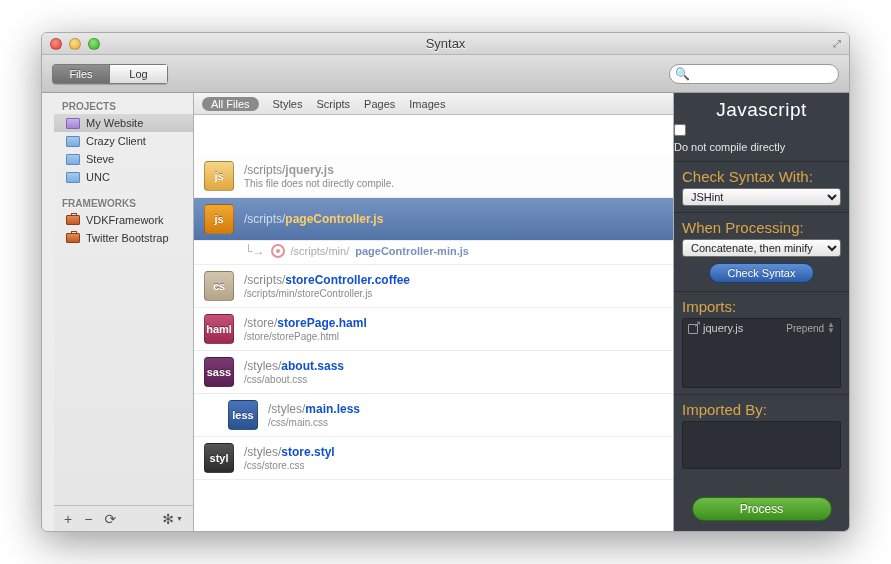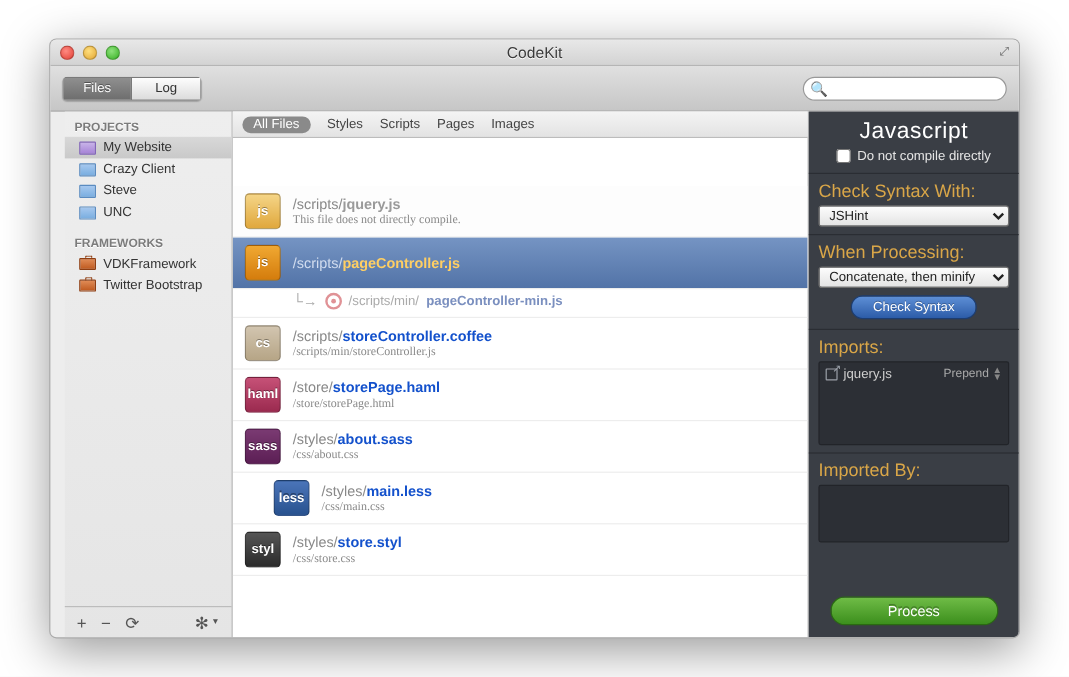--- a/index.html
+++ b/index.html
@@ -68,37 +68,37 @@
 .b-sass { background: linear-gradient(#7a3a72,#5c1f55); }
 .b-less { background: linear-gradient(#4a74b9,#28528f); margin-left: 24px; }
 .b-styl { background: linear-gradient(#555,#2b2b2b); }
 .file-main { display: flex; flex-direction: column; gap: 1px; min-width: 0; }
 .file-path { font-size: 12px; }
 .file-path .dir { color: #888; }
 .file-path .name { font-weight: bold; }
 .file-path .name.blue { color: #1351cc; }
 .file-path .name.muted { color: #9a9a9a; }
 .file-path .name.sel { color: #efb64a; }
-.file-sub { font-size: 10px; color: #8a8a8a; font-family: Liberation Serif, serif; }
+.file-sub { font-size: 10px; color: #8a8a8a; }
 
 .file-row.selected { background: linear-gradient(#7594c3,#5273a7); }
 .file-row.selected .dir { color: #d2ddef; }
 .file-row.selected .name.sel { color: #ffcf63; }
 
 .output-row { display:flex; align-items:center; gap:6px; padding: 3px 10px 6px 50px; border-bottom: 1px solid #ededed; font-size: 11px; }
 .output-row .arrow { color:#aaa; font-size:12px; }
 .output-row .target { width:14px; height:14px; border:2px solid #e09296; border-radius:50%; display:flex; align-items:center; justify-content:center; }
 .output-row .target::after { content:""; width:4px; height:4px; background:#e09296; border-radius:50%; }
 .output-row .dir { color:#aaa; }
 .output-row .name { color:#7a8fbf; font-weight:bold; }
 
 
 .inspector { width: 175px; background: #3a3e45; color: #d9d9d9; display: flex; flex-direction: column; font-size: 11px; }
 .insp-title { text-align: center; font-family: "Helvetica Neue", Arial, sans-serif; font-weight: 200; font-size: 19px; color: #fff; padding: 6px 0 3px; letter-spacing: 0.5px; }
-.insp-check { display:flex; align-items:flex-start; gap:5px; justify-content:center; padding-bottom: 8px; color:#e5e5e5; font-size: 11px; }
+.insp-check { display:flex; align-items:flex-start; gap:5px; justify-content:center; padding-bottom: 8px; color:#e5e5e5; font-size: 11px; flex-direction: column; }
 .insp-check input { width:12px; height:12px; }
 .insp-section { border-top: 1px solid #2a2d33; padding: 6px 8px; }
 .insp-label { color: #d9a648; font-size: 15px; margin-bottom: 3px; display:block; }
 .insp-select { width: 100%; height: 18px; background: linear-gradient(#fdfdfd,#e3e3e3); border: 1px solid #6f6f6f; border-radius: 3px; font-size: 11px; padding: 0 4px; color:#222; }
 .btn-blue { display:block; margin: 6px auto 2px; padding: 3px 18px; border-radius: 11px; background: linear-gradient(#5e8fd6,#2c5ca8); color:#fff; border:1px solid #1d3d70; font-size:11px; text-shadow:0 -1px 0 rgba(0,0,0,0.3); }
 .insp-list { background: #2c2f35; border: 1px solid #222429; min-height: 70px; border-radius: 2px; }
 .insp-list-row { display:flex; align-items:center; justify-content:space-between; padding: 3px 5px; font-size: 11px; color:#cfcfcf; }
 .insp-list-row .mode { color:#a9a9a9; font-size:10px; display:flex; align-items:center; gap:3px; }
 .up-arrows { font-size:8px; line-height:6px; color:#888; display:flex; flex-direction:column; }
 .import-icon { width:12px; height:10px; position:relative; display:inline-block; margin-right:3px; }
@@ -111,21 +111,21 @@
 <body>
 
 <div class="window">
 
   <div class="titlebar">
     <div class="traffic">
       <span class="tr-close"></span>
       <span class="tr-min"></span>
       <span class="tr-zoom"></span>
     </div>
-    <div class="title">CodeKit</div>
+    <div class="title">Syntax</div>
     <div class="expand-icon">⤢</div>
   </div>
 
   <div class="toolbar">
     <div class="segmented">
       <div class="active">Files</div>
       <div class="inactive">Log</div>
     </div>
     <div class="search-wrap">
       <span class="mag">🔍</span>

